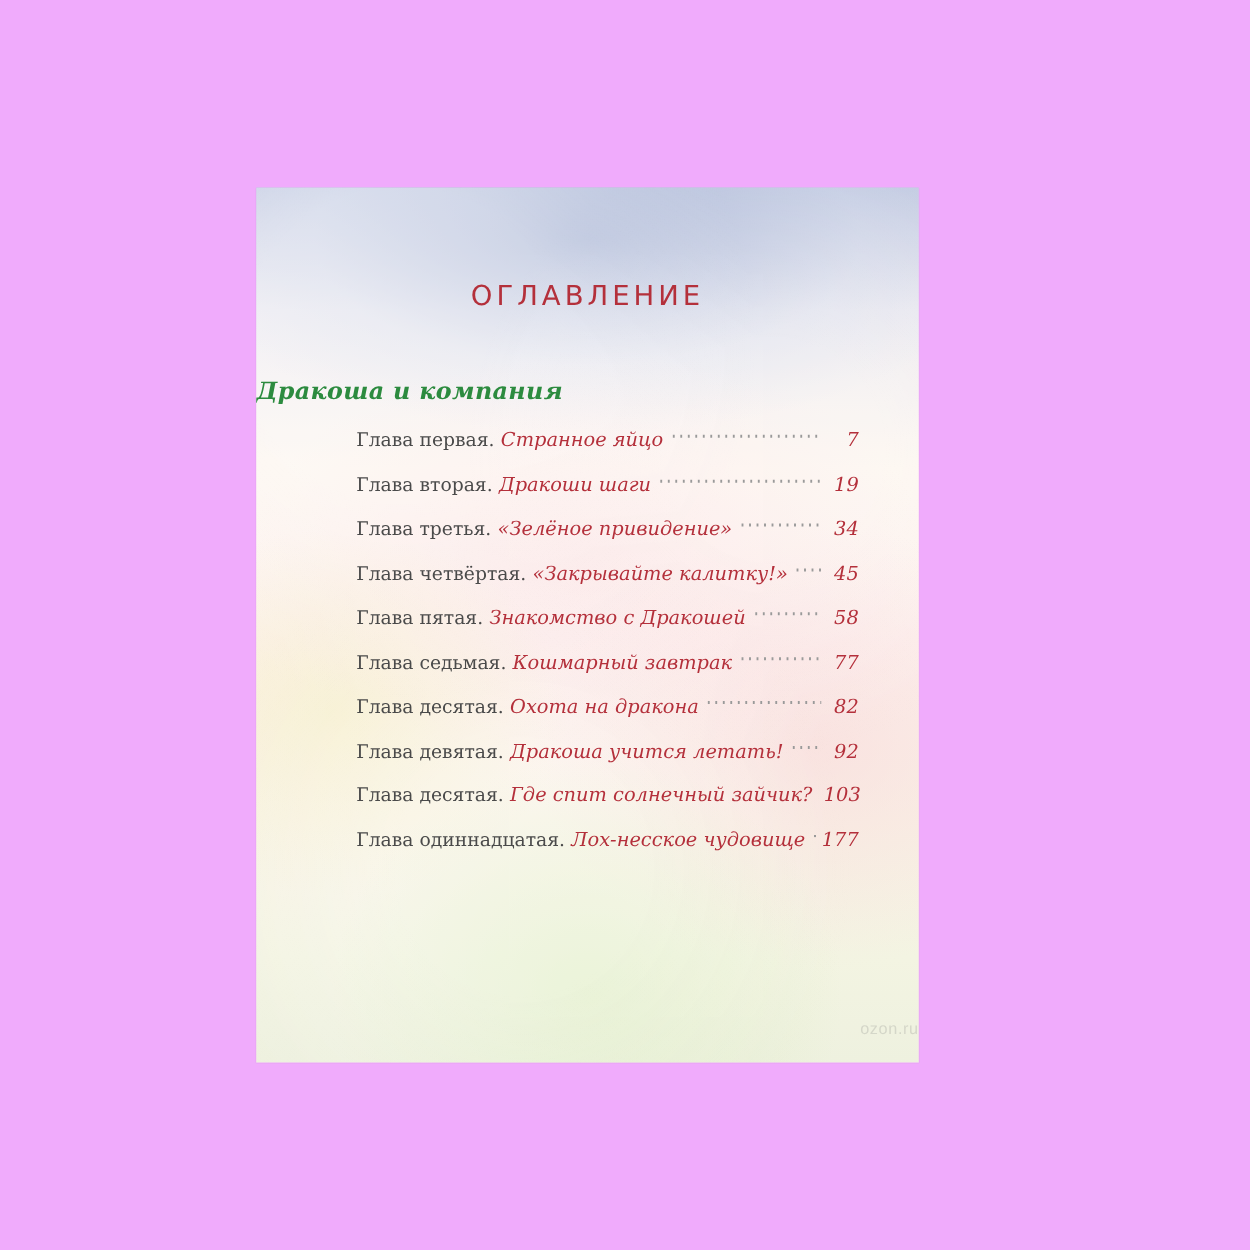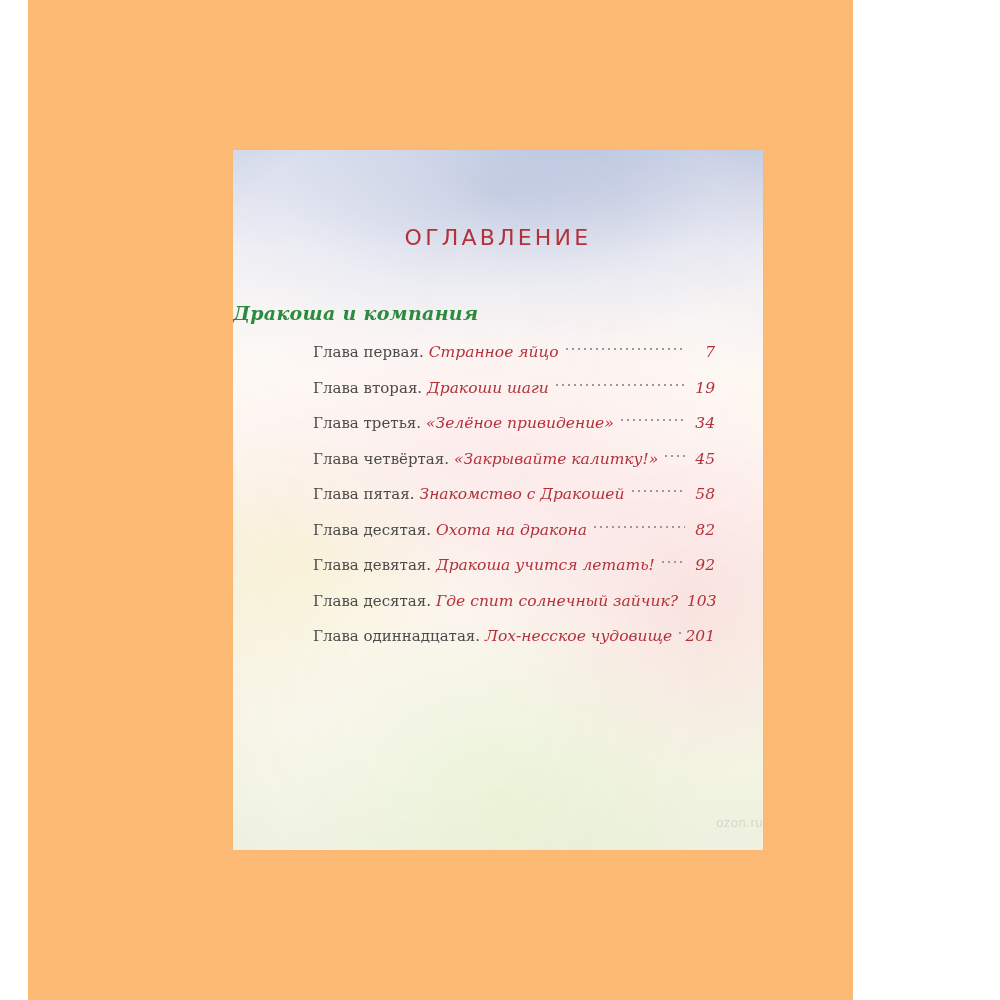--- a/index.html
+++ b/index.html
@@ -6,25 +6,24 @@
     margin: 0;
     padding: 0;
     width: 1000px;
     height: 1000px;
     background: #ffffff;
     font-family: "Liberation Sans", sans-serif;
   }
 
   #page {
     position: relative;
-    width: 825px;
+    width: 1000px;
     height: 1000px;
-    background: #fdba74;
+    background: #f0abfc;
     overflow: hidden;
-    margin-left: 28px;
   }
 
   
   #book-page {
     position: absolute;
     left: 205px;
     top: 150px;
     width: 530px;
     height: 700px;
     overflow: hidden;
@@ -186,20 +185,26 @@
             <span class="leader"></span>
             <span class="page-num">45</span>
           </div>
           <div class="toc-row">
             <span class="chapter-label">Глава пятая.</span>
             <span class="chapter-name">Знакомство с Дракошей</span>
             <span class="leader"></span>
             <span class="page-num">58</span>
           </div>
           <div class="toc-row">
+            <span class="chapter-label">Глава седьмая.</span>
+            <span class="chapter-name">Кошмарный завтрак</span>
+            <span class="leader"></span>
+            <span class="page-num">77</span>
+          </div>
+          <div class="toc-row">
             <span class="chapter-label">Глава десятая.</span>
             <span class="chapter-name">Охота на дракона</span>
             <span class="leader"></span>
             <span class="page-num">82</span>
           </div>
           <div class="toc-row">
             <span class="chapter-label">Глава девятая.</span>
             <span class="chapter-name">Дракоша учится летать!</span>
             <span class="leader"></span>
             <span class="page-num">92</span>
@@ -207,20 +212,20 @@
           <div class="toc-row">
             <span class="chapter-label">Глава десятая.</span>
             <span class="chapter-name">Где спит солнечный зайчик?</span>
             <span class="leader"></span>
             <span class="page-num">103</span>
           </div>
           <div class="toc-row">
             <span class="chapter-label">Глава одиннадцатая.</span>
             <span class="chapter-name">Лох-несское чудовище</span>
             <span class="leader"></span>
-            <span class="page-num">201</span>
+            <span class="page-num">177</span>
           </div>
         </div>
 
       <div class="watermark">ozon.ru</div>
     </div>
   </div>
 </div>
 
 </body></html>

